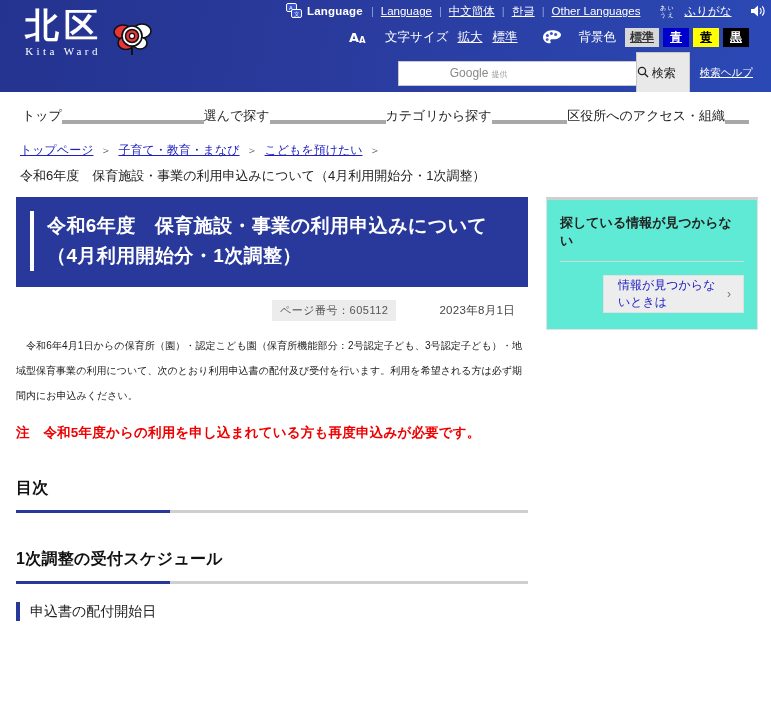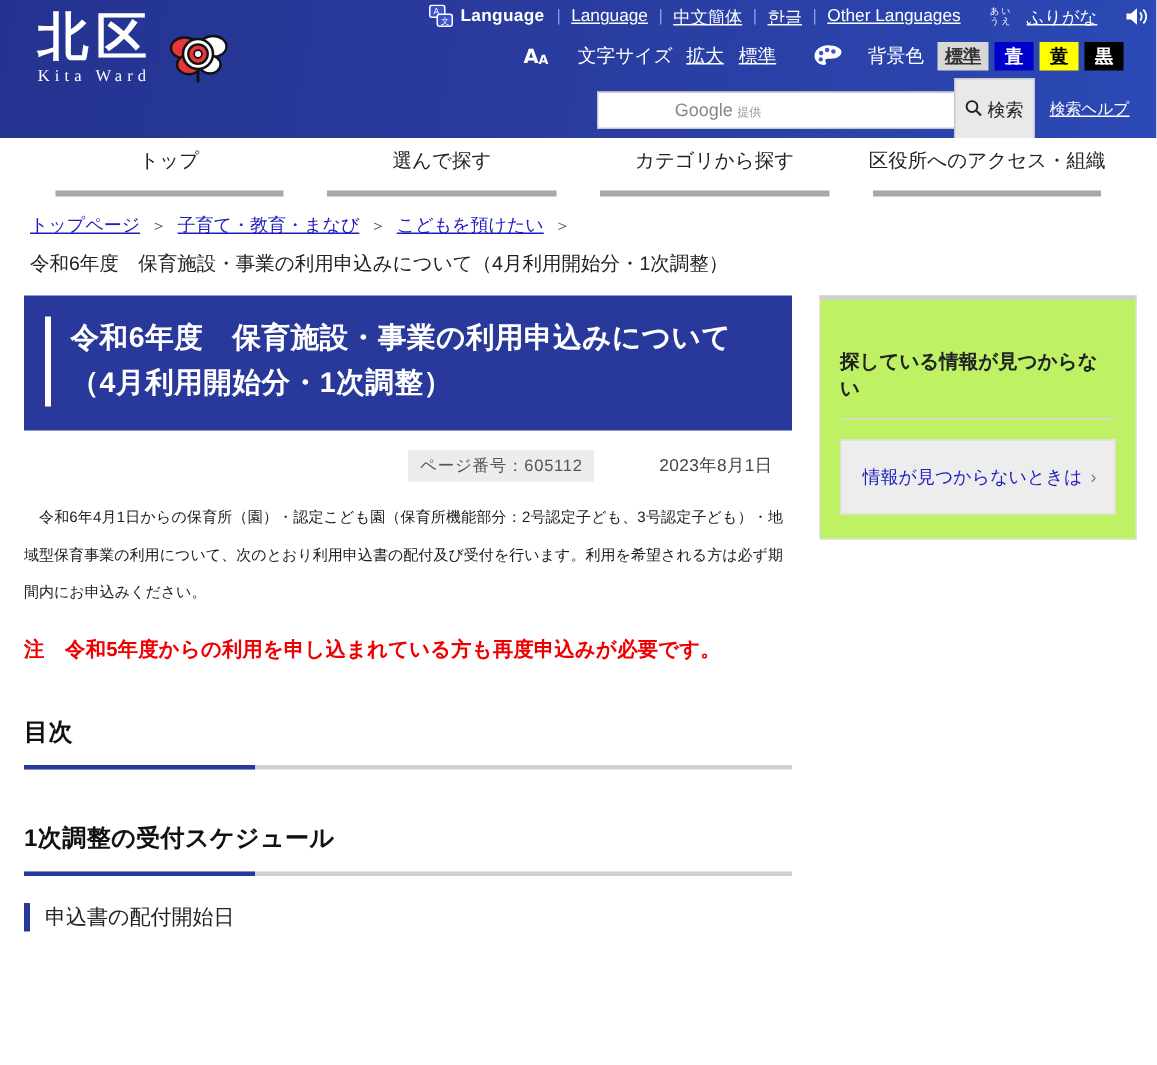--- a/index.html
+++ b/index.html
@@ -94,36 +94,36 @@
   .search-box {
     width: 238px; height: 25px; background: #fff;
     border: 1px solid #c8c8c8; border-right: none;
     display: flex; align-items: center; padding-left: 9px;
   }
   .search-ph { font-size: 12px; color: #888; margin-left: 42px; }
   .search-ph .sup { font-size: 8px; color: #999; margin-left: 3px; }
   .search-btn {
     height: 42px; min-width: 54px; background: #e9e9e9;
     border: 1px solid #c8c8c8;
-    display: flex; align-items: center; justify-content: center;
+    display: flex; align-items: center; 
     font-size: 12px; color: #222; gap: 3px; cursor: pointer;
   }
   .icon-search { width: 12px; height: 12px; }
   .search-help {
     color: #fff; font-size: 10.5px; text-decoration: underline;
     margin-left: 10px; white-space: nowrap;
   }
 
   
   .gnav {
     width: 771px; height: 42px; background: #fff;
     display: flex; padding: 0 22px;
   }
   .gnav-item {
-    flex: 1; display: flex; flex-direction: column;
+    flex: 1; display: flex; 
     align-items: center; justify-content: flex-start;
     cursor: pointer; padding-top: 6px;
   }
   .gnav-label { font-size: 13px; color: #222; white-space: nowrap; }
   .gnav-bar { width: 84%; height: 4px; background: #a8a8a8; margin-top: 11px; }
 
   
   .crumb {
     padding: 8px 0 0 20px; font-size: 12px; color: #222;
     display: flex; align-items: center; flex-wrap: wrap;
@@ -192,31 +192,31 @@
 
   .sub-head {
     display: flex; align-items: center; gap: 10px;
     margin-top: 18px;
   }
   .sub-accent { width: 4px; height: 19px; background: #28389b; flex: 0 0 4px; }
   .sub-head .t { font-size: 14px; color: #222; }
 
   
   .side-card {
-    background: #bef264; border: 1px solid #e2e2e2; border-top: 3px solid #cfcfcf;
-    padding: 32px 13px 16px 13px;
+    background: #5eead4; border: 1px solid #e2e2e2; border-top: 3px solid #cfcfcf;
+    padding: 14px 13px 16px 13px;
   }
   .side-title {
     font-size: 13px; font-weight: bold; color: #222;
     padding-bottom: 11px; border-bottom: 1px solid #d8d8d8;
   }
   .side-btn {
     margin-top: 13px; background: #ededed; border: 1px solid #e0e0e0;
-    height: 50px; display: flex; align-items: center; justify-content: space-between;
-    padding: 0 12px 0 14px; cursor: pointer;
+    height: 38px; display: flex; align-items: center; justify-content: space-between;
+    padding: 0 12px 0 14px; cursor: pointer; margin-left: 43px;
   }
   .side-btn .lb { color: #2020c0; font-size: 12px; }
   .side-btn .ch { color: #777; font-size: 12px; }
 </style>
 </head>
 <body>
 
 <div class="header">
 
   <div class="logo-wrap">

